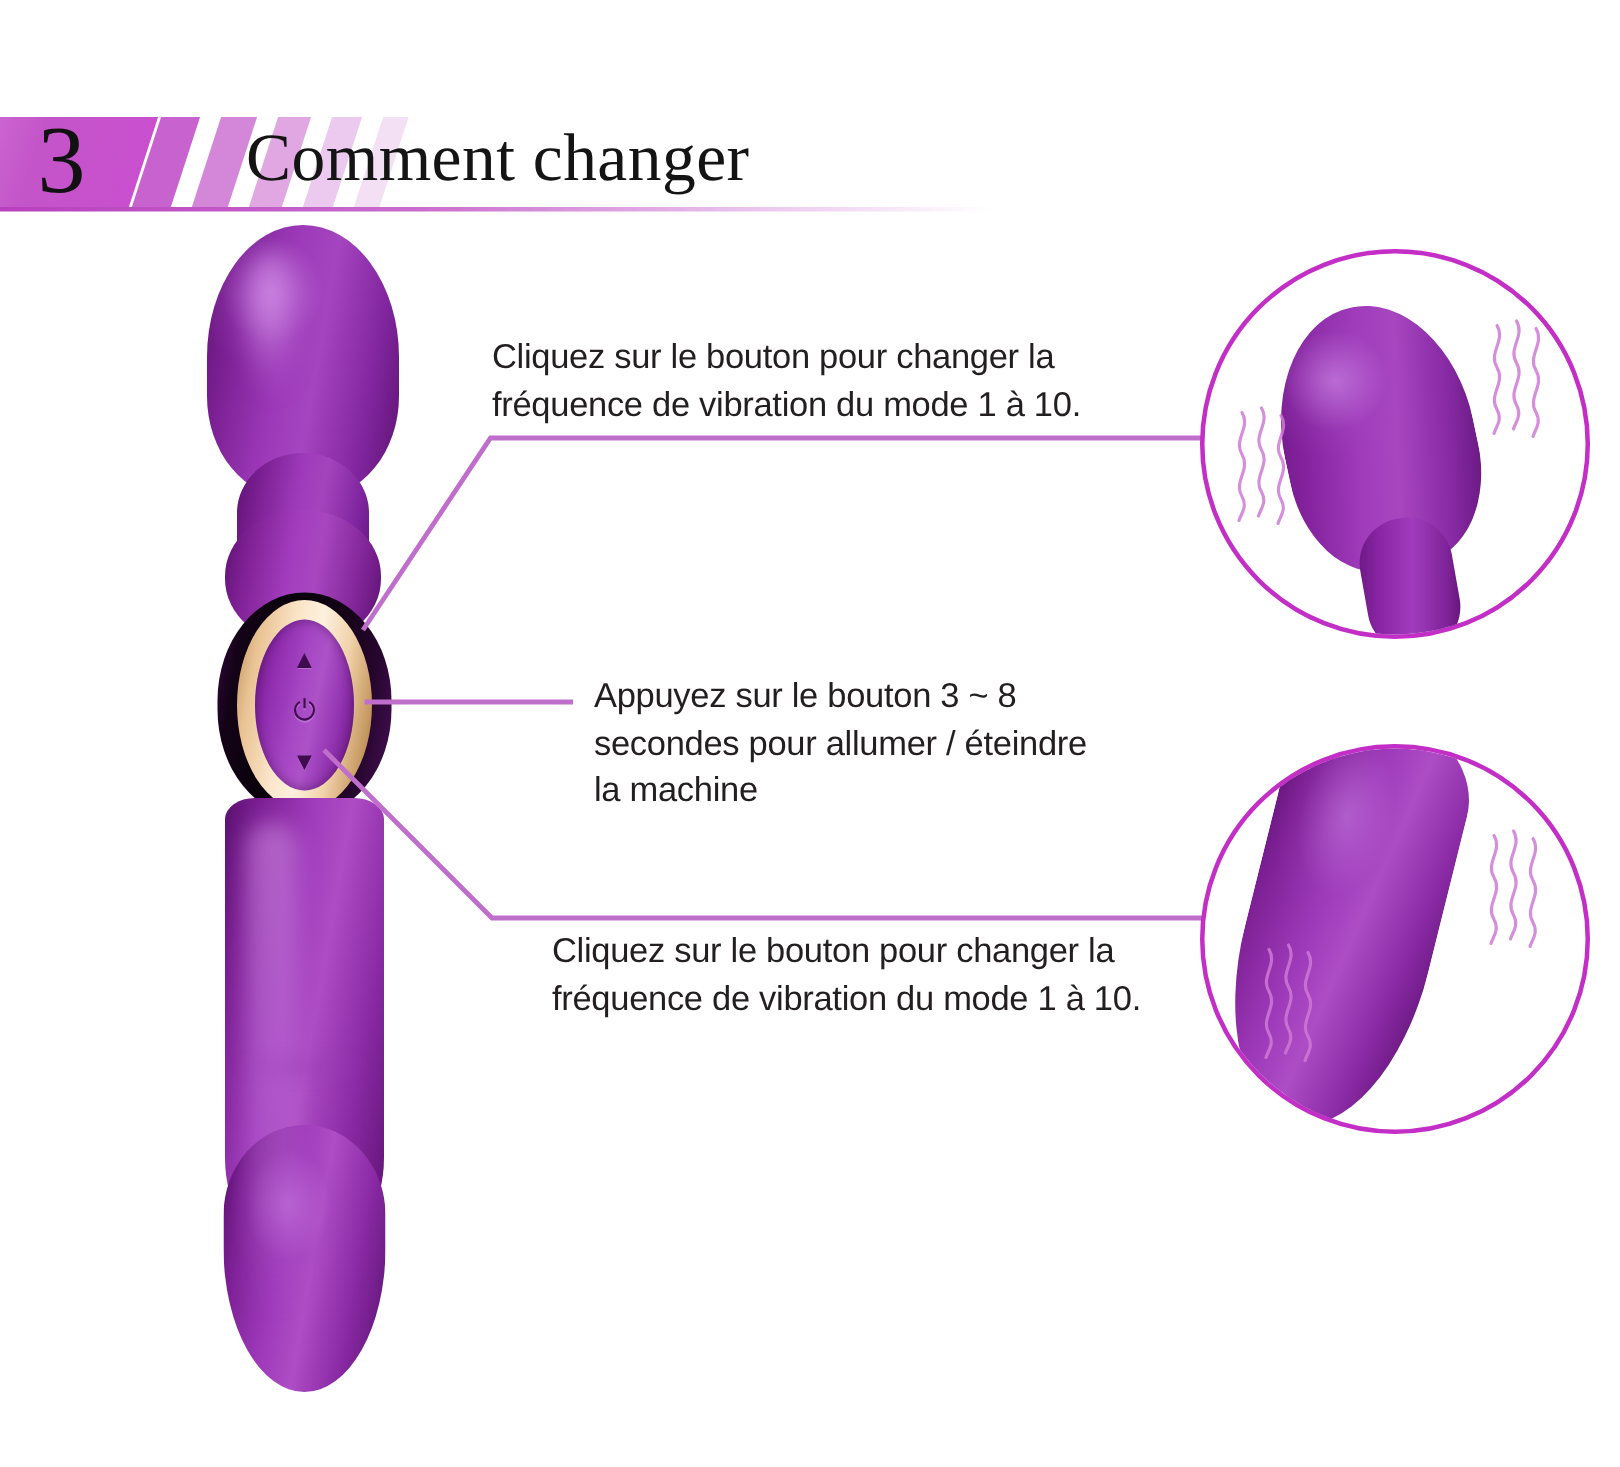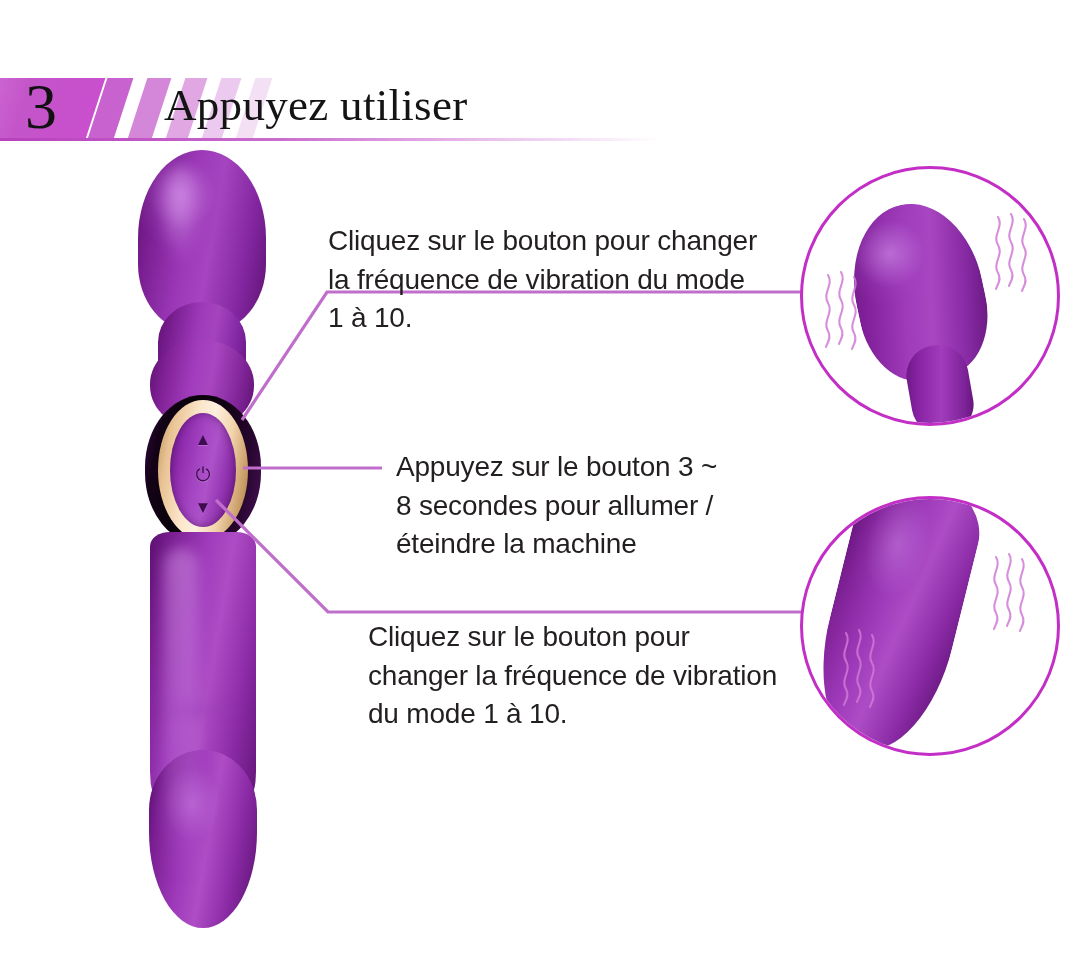--- a/index.html
+++ b/index.html
@@ -228,21 +228,21 @@
     top: 0;
     width: 1080px;
     height: 978px;
     pointer-events: none;
   }
 
   
   .callout-text {
     position: absolute;
     font-family: "Liberation Sans", sans-serif;
-    font-size: 28px;
+    font-size: 23px;
     line-height: 1.38;
     color: #231f20;
     letter-spacing: -0.2px;
   }
   #callout-1 { left: 328px; top: 222px; width: 430px; }
   #callout-2 { left: 396px; top: 448px; width: 340px; }
   #callout-3 { left: 368px; top: 618px; width: 420px; }
 
   
   .inset {
@@ -309,21 +309,21 @@
   <div id="header">
     <div id="header-badge">
       <div class="stripe" id="badge-block"></div>
       <div class="stripe" id="stripe-1"></div>
       <div class="stripe" id="stripe-2"></div>
       <div class="stripe" id="stripe-3"></div>
       <div class="stripe" id="stripe-4"></div>
       <div class="stripe" id="stripe-5"></div>
     </div>
     <div id="header-number">3</div>
-    <div id="header-title">Appuyez utiliser</div>
+    <div id="header-title">Comment changer</div>
     <div id="header-underline"></div>
   </div>
 
   <div id="device">
     <div id="dev-head"></div>
     <div id="dev-head-gloss"></div>
     <div id="dev-neck"></div>
     <div id="dev-neck-taper"></div>
     <div id="dev-bezel"></div>
     <div id="dev-gold"></div>

